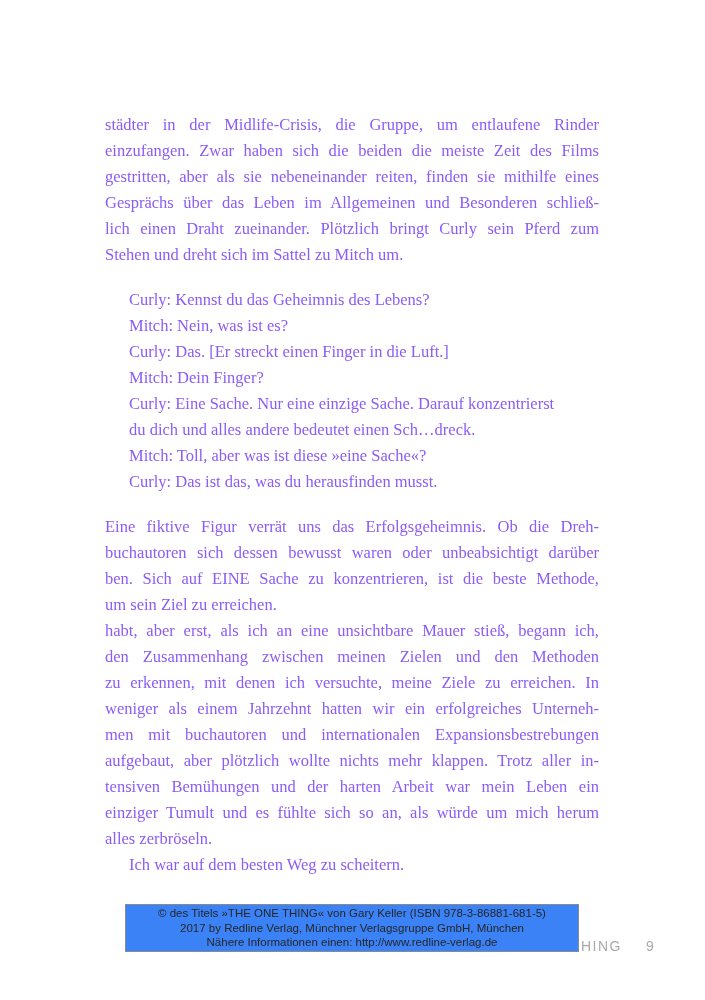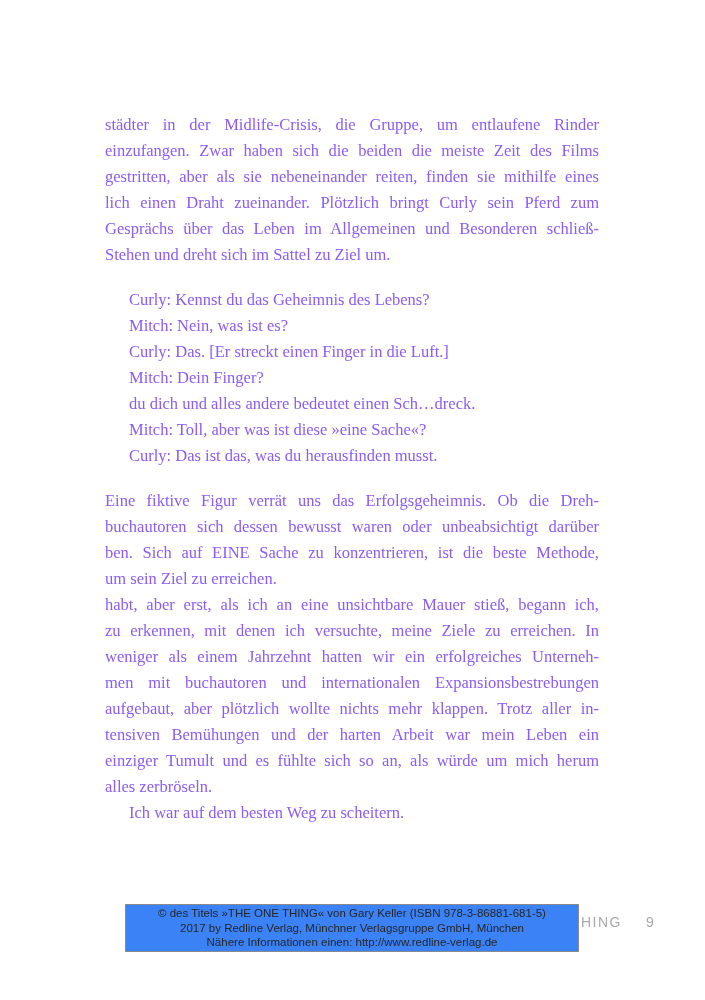--- a/index.html
+++ b/index.html
@@ -35,21 +35,21 @@
   .line.last { text-align-last: left; }
   .line.indent { text-indent: 24px; }
   .dialogue .line {
     text-align: center;
     text-align-last: left;
     padding-left: 24px;
   }
   .running-footer {
     position: absolute;
     left: 581px;
-    top: 914px;
+    top: 938px;
     display: flex;
     align-items: baseline;
     gap: 24px;
     font-family: "Liberation Sans", sans-serif;
     font-size: 14px;
     letter-spacing: 1.5px;
     color: #a9a9a9;
     z-index: 1;
   }
   .copyright-box {
@@ -76,41 +76,43 @@
 </head>
 <body>
 
 <div class="page">
 
   <div class="text-column" id="text-column">
       <div class="block paragraph">
         <div class="line">städter in der Midlife-Crisis, die Gruppe, um entlaufene Rinder</div>
         <div class="line">einzufangen. Zwar haben sich die beiden die meiste Zeit des Films</div>
         <div class="line">gestritten, aber als sie nebeneinander reiten, finden sie mithilfe eines</div>
+        <div class="line">Gesprächs über das Leben im Allgemeinen und Besonderen schließ-</div>
         <div class="line">lich einen Draht zueinander. Plötzlich bringt Curly sein Pferd zum</div>
-        <div class="line">Gesprächs über das Leben im Allgemeinen und Besonderen schließ-</div>
-        <div class="line last">Stehen und dreht sich im Sattel zu Ziel um.</div>
+        <div class="line last">Stehen und dreht sich im Sattel zu Mitch um.</div>
       </div>
       <div class="block dialogue gap-before">
         <div class="line">Curly: Kennst du das Geheimnis des Lebens?</div>
         <div class="line">Mitch: Nein, was ist es?</div>
         <div class="line">Curly: Das. [Er streckt einen Finger in die Luft.]</div>
         <div class="line">Mitch: Dein Finger?</div>
+        <div class="line">Curly: Eine Sache. Nur eine einzige Sache. Darauf konzentrierst</div>
         <div class="line">du dich und alles andere bedeutet einen Sch…dreck.</div>
         <div class="line">Mitch: Toll, aber was ist diese »eine Sache«?</div>
         <div class="line last">Curly: Das ist das, was du herausfinden musst.</div>
       </div>
       <div class="block paragraph gap-before">
         <div class="line">Eine fiktive Figur verrät uns das Erfolgsgeheimnis. Ob die Dreh-</div>
         <div class="line">buchautoren sich dessen bewusst waren oder unbeabsichtigt darüber</div>
         <div class="line">ben. Sich auf EINE Sache zu konzentrieren, ist die beste Methode,</div>
         <div class="line last">um sein Ziel zu erreichen.</div>
       </div>
       <div class="block paragraph">
         <div class="line">habt, aber erst, als ich an eine unsichtbare Mauer stieß, begann ich,</div>
+        <div class="line">den Zusammenhang zwischen meinen Zielen und den Methoden</div>
         <div class="line">zu erkennen, mit denen ich versuchte, meine Ziele zu erreichen. In</div>
         <div class="line">weniger als einem Jahrzehnt hatten wir ein erfolgreiches Unterneh-</div>
         <div class="line">men mit buchautoren und internationalen Expansionsbestrebungen</div>
         <div class="line">aufgebaut, aber plötzlich wollte nichts mehr klappen. Trotz aller in-</div>
         <div class="line">tensiven Bemühungen und der harten Arbeit war mein Leben ein</div>
         <div class="line">einziger Tumult und es fühlte sich so an, als würde um mich herum</div>
         <div class="line last">alles zerbröseln.</div>
       </div>
       <div class="block paragraph">
         <div class="line last indent">Ich war auf dem besten Weg zu scheitern.</div>

